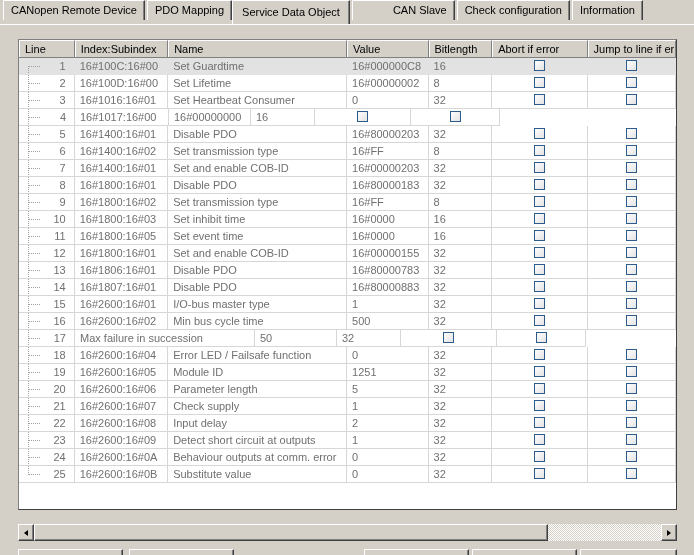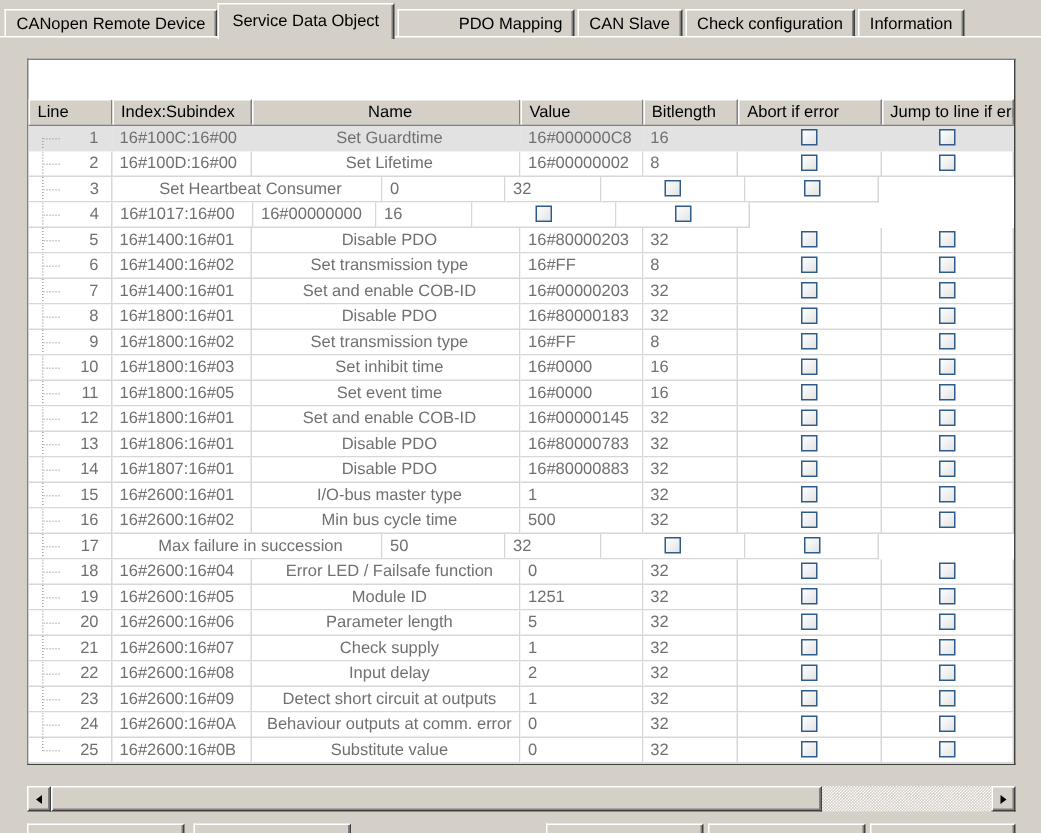--- a/index.html
+++ b/index.html
@@ -7,21 +7,21 @@
     width:694px;height:555px;overflow:hidden;
     background:#d4d0c8;
     font-family:"Liberation Sans","DejaVu Sans",sans-serif;
     font-size:11px;color:#000;
     -webkit-font-smoothing:none;
   }
   
   .tabstrip{
     position:absolute;left:0;top:0;width:694px;height:26px;
     background:#d4d0c8;
-    display:flex;align-items:flex-end;
+    display:flex;
     padding-left:3px;box-sizing:border-box;
   }
   .tab{
     height:19px;line-height:19px;
     padding:0 7px;margin-right:2px;
     background:#d4d0c8;
     border-top:1px solid #ffffff;
     border-left:1px solid #ffffff;
     border-right:1px solid #404040;
     border-bottom:none;
@@ -56,39 +56,38 @@
     border:1px solid #808080;
     border-right-color:#404040;border-bottom-color:#404040;
     box-sizing:border-box;
     overflow:hidden;
   }
   .hdr{
     display:flex;height:18px;
     background:#d4d0c8;
     border-bottom:1px solid #808080;
     box-sizing:border-box;
-    margin-top:26px;
   }
   .hc{
     height:17px;line-height:16px;
     box-sizing:border-box;
     border-top:1px solid #ffffff;
     border-left:1px solid #ffffff;
     border-right:1px solid #808080;
     background:#d4d0c8;
     padding-left:5px;
     font-size:11px;
     overflow:hidden;white-space:nowrap;
     cursor:default;
   }
   .hc:first-child{border-left:1px solid #ffffff;}
   
   .c-line{width:56px;}
   .c-idx {width:94px;}
-  .c-name{width:180px;text-align:center;}
+  .c-name{width:180px;}
   .c-val {width:82px;}
   .c-bit {width:64px;}
   .c-abort{width:96px;}
   .c-jump{width:89px;}
   .rows{height:452px;overflow:hidden;background:#ffffff;}
   .row{display:flex;height:17px;box-sizing:border-box;}
   .row .cell{
     height:17px;line-height:16px;
     box-sizing:border-box;
     border-bottom:1px solid #d7d7d7;
@@ -192,22 +191,22 @@
   #b-movedown{left:129px;top:524px;width:105px;}
   #b-new     {left:364px;top:524px;width:105px;}
   #b-delete  {left:472px;top:524px;width:105px;}
   #b-edit    {left:580px;top:524px;width:97px;}
 </style>
 </head>
 <body>
 
 <div class="tabstrip" id="tabstrip">
     <div class="tab">CANopen Remote Device</div>
+    <div class="tab">PDO Mapping</div>
     <div class="tab active">Service Data Object</div>
-    <div class="tab">PDO Mapping</div>
     <div class="tab">CAN Slave</div>
     <div class="tab">Check configuration</div>
     <div class="tab">Information</div>
   </div>
 
 <div class="page">
 
   <div class="gridwrap">
     <div class="hdr" id="grid-header">
         <div class="hc c-line">Line</div>
@@ -241,20 +240,21 @@
           <div class="cell c-val">16#00000002</div>
           <div class="cell c-bit">8</div>
           <div class="cell c-abort"><span class="chk"></span></div>
           <div class="cell c-jump"><span class="chk"></span></div>
         </div>
         <div class="row">
           <div class="cell c-line"><span class="treeline">
               <span class="vert"></span>
               <span class="horz"></span>
             </span><span>3</span></div>
+          <div class="cell c-idx">16#1016:16#01</div>
           <div class="cell c-name">Set Heartbeat Consumer</div>
           <div class="cell c-val">0</div>
           <div class="cell c-bit">32</div>
           <div class="cell c-abort"><span class="chk"></span></div>
           <div class="cell c-jump"><span class="chk"></span></div>
         </div>
         <div class="row">
           <div class="cell c-line"><span class="treeline">
               <span class="vert"></span>
               <span class="horz"></span>
@@ -349,21 +349,21 @@
           <div class="cell c-abort"><span class="chk"></span></div>
           <div class="cell c-jump"><span class="chk"></span></div>
         </div>
         <div class="row">
           <div class="cell c-line"><span class="treeline">
               <span class="vert"></span>
               <span class="horz"></span>
             </span><span>12</span></div>
           <div class="cell c-idx">16#1800:16#01</div>
           <div class="cell c-name">Set and enable COB-ID</div>
-          <div class="cell c-val">16#00000145</div>
+          <div class="cell c-val">16#00000155</div>
           <div class="cell c-bit">32</div>
           <div class="cell c-abort"><span class="chk"></span></div>
           <div class="cell c-jump"><span class="chk"></span></div>
         </div>
         <div class="row">
           <div class="cell c-line"><span class="treeline">
               <span class="vert"></span>
               <span class="horz"></span>
             </span><span>13</span></div>
           <div class="cell c-idx">16#1806:16#01</div>

